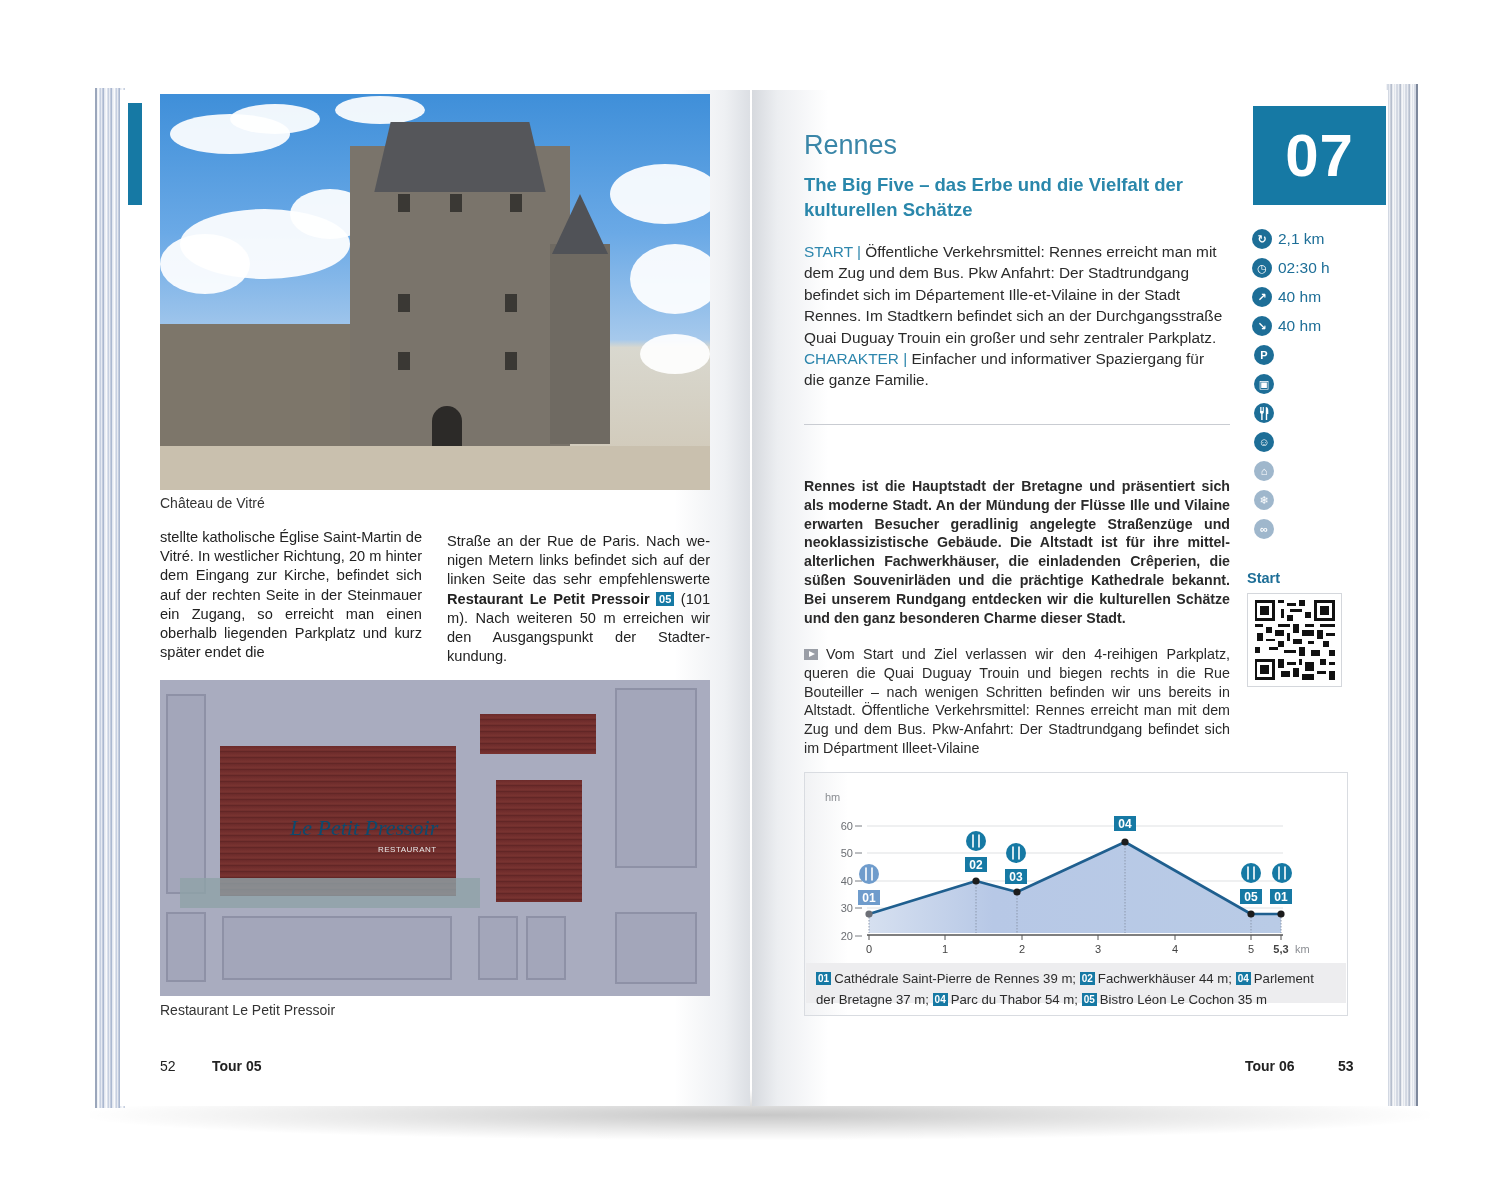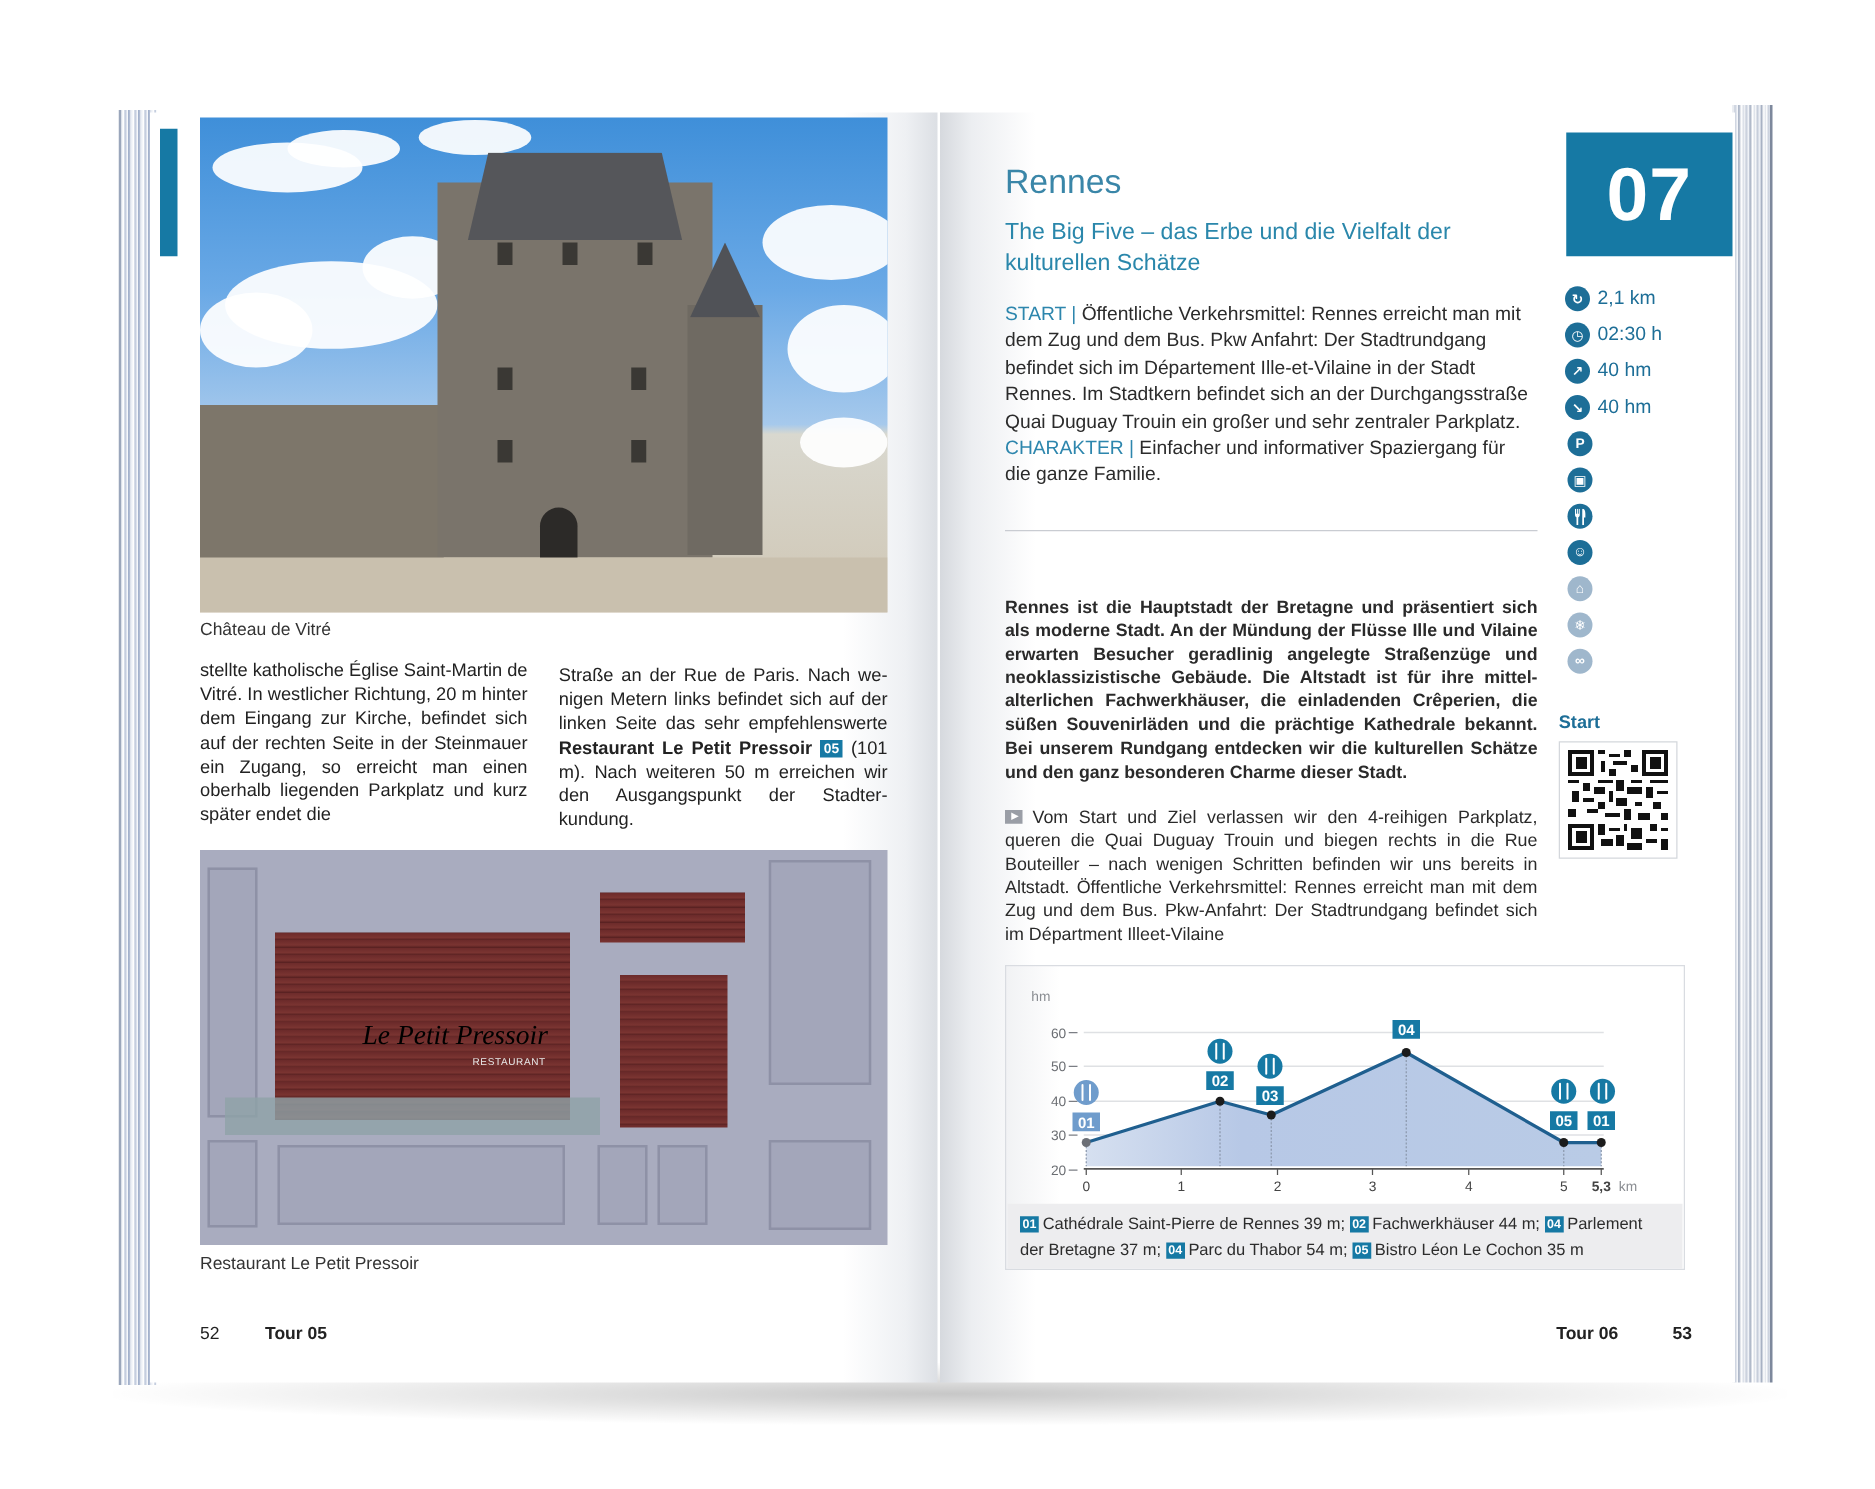--- a/index.html
+++ b/index.html
@@ -37,56 +37,56 @@
   .castle-spire { position: absolute; left: 392px; top: 100px; width: 56px; height: 60px; background: #505257;
     clip-path: polygon(50% 0, 100% 100%, 0 100%); }
   .castle-leftwall { position: absolute; left: 20px; top: 230px; width: 180px; height: 120px; background: #8a8175; }
   .ground { position: absolute; left: 0; top: 352px; width: 550px; height: 44px; background: #c9c0ae; }
   .gate { position: absolute; left: 272px; top: 312px; width: 30px; height: 42px; background: #2c2a28; border-radius: 15px 15px 0 0; }
   .window-s { position: absolute; width: 12px; height: 18px; background: #3a3834; }
 
   .photo-resto { left: 160px; top: 680px; width: 550px; height: 316px; background: #a9acbf; }
   .resto-frame { position: absolute; background: #a3a6ba; border: 2px solid #8e91a6; }
   .blinds { position: absolute; background: repeating-linear-gradient(180deg, #6b2a2a 0px, #7a3431 4px, #5a2222 6px); }
-  .resto-sign { position: absolute; left: 130px; top: 135px; color: #000000; font-family: "Liberation Serif", serif; font-style: italic; font-size: 22px; }
+  .resto-sign { position: absolute; left: 130px; top: 135px; color: #0c4a6e; font-family: "Liberation Serif", serif; font-style: italic; font-size: 22px; }
   .resto-sub { position: absolute; left: 218px; top: 165px; color: #e8e8e8; font-size: 8px; letter-spacing: 0.5px; }
   .shelf { position: absolute; left: 20px; top: 198px; width: 300px; height: 30px; background: #8fa3a8; opacity: 0.8; }
 
   .caption { position: absolute; font-size: 14px; color: #333; }
 
   .col-text { position: absolute; font-size: 14.6px; line-height: 19.2px; color: #222; text-align: justify; hyphens: manual; }
   .col-text b { font-weight: bold; }
   .ref-badge { display: inline-block; background: #1679a4; color: #fff; font-size: 11px; font-weight: bold; padding: 0 3px; line-height: 14px; vertical-align: 1px; }
 
   .folio { position: absolute; top: 1058px; font-size: 14px; color: #222; }
   .folio b { font-weight: bold; }
 
   .title { position: absolute; left: 804px; top: 130px; font-size: 27px; font-weight: normal; color: #3a86a8; }
-  .subtitle { position: absolute; left: 804px; top: 172px; width: 420px; font-size: 18.5px; line-height: 25px; color: #2a87ab; }
+  .subtitle { position: absolute; left: 804px; top: 172px; width: 420px; font-size: 18.5px; line-height: 25px; color: #2a87ab; font-weight: bold; }
   .info-block { position: absolute; left: 804px; top: 241px; width: 420px; font-size: 15.4px; line-height: 21.4px; color: #2b2b2b; }
   .info-label { color: #2d86ad; }
   .divider { position: absolute; left: 804px; top: 424px; width: 426px; height: 1px; background: #c9ccd2; }
 
   .lead { position: absolute; left: 804px; top: 477px; width: 426px; font-size: 14.2px; line-height: 18.8px; font-weight: bold; color: #2a2a2a; text-align: justify; }
   .body-right { position: absolute; left: 804px; top: 645px; width: 426px; font-size: 14.3px; line-height: 18.8px; color: #2a2a2a; text-align: justify; }
   .play-icon { display: inline-block; width: 14px; height: 11px; background: #9a9ea6; margin-right: 8px; position: relative; vertical-align: -1px; }
   .play-icon::after { content: ""; position: absolute; left: 5px; top: 2px; border-left: 6px solid #ffffff; border-top: 3.5px solid transparent; border-bottom: 3.5px solid transparent; }
 
   .tour-number { position: absolute; left: 1253px; top: 106px; width: 133px; height: 99px; background: #1679a4; color: #fff;
     font-size: 60px; font-weight: bold; text-align: center; line-height: 99px; letter-spacing: 1px; }
   .stat { position: absolute; left: 1252px; height: 22px; display: flex; align-items: center; font-size: 15.5px; color: #1d6e97; }
   .stat-icon { width: 20px; height: 20px; border-radius: 50%; background: #1d6e97; margin-right: 6px; color: #fff; font-size: 11px; font-weight: bold;
     display: flex; align-items: center; justify-content: center; }
   .feat-icon { position: absolute; left: 1254px; width: 20px; height: 20px; border-radius: 50%; color: #fff; font-size: 11px; font-weight: bold;
     display: flex; align-items: center; justify-content: center; }
   .start-label { position: absolute; left: 1247px; top: 570px; font-size: 14.5px; font-weight: bold; color: #1d6e97; }
   .qr-box { position: absolute; left: 1247px; top: 593px; width: 95px; height: 94px; border: 1px solid #d4d7dc; background: #fff; padding: 6px; }
 
   .chart-box { position: absolute; left: 804px; top: 772px; width: 544px; height: 244px; border: 1px solid #d9dce1; background: linear-gradient(90deg, #f1f2f4 0%, #ffffff 8%); }
-  .legend-box { position: absolute; left: 806px; top: 963px; width: 540px; height: 52px; background: #ededef; padding: 5px 10px; font-size: 13.2px; line-height: 21px; color: #2c2c2c; }
+  .legend-box { position: absolute; left: 806px; top: 963px; width: 540px; height: 40px; background: #ededef; padding: 5px 10px; font-size: 13.2px; line-height: 21px; color: #2c2c2c; }
   .legend-badge { display: inline-block; background: #1679a4; color: #fff; font-size: 10px; font-weight: bold; padding: 0 2px; line-height: 13px; vertical-align: 1px; margin-right: 3px; }
 </style>
 </head>
 <body>
 
 <div class="shadow"></div>
 <div class="edge-left"></div>
 <div class="edge-right"></div>
 
 <div class="page page-left"></div>

